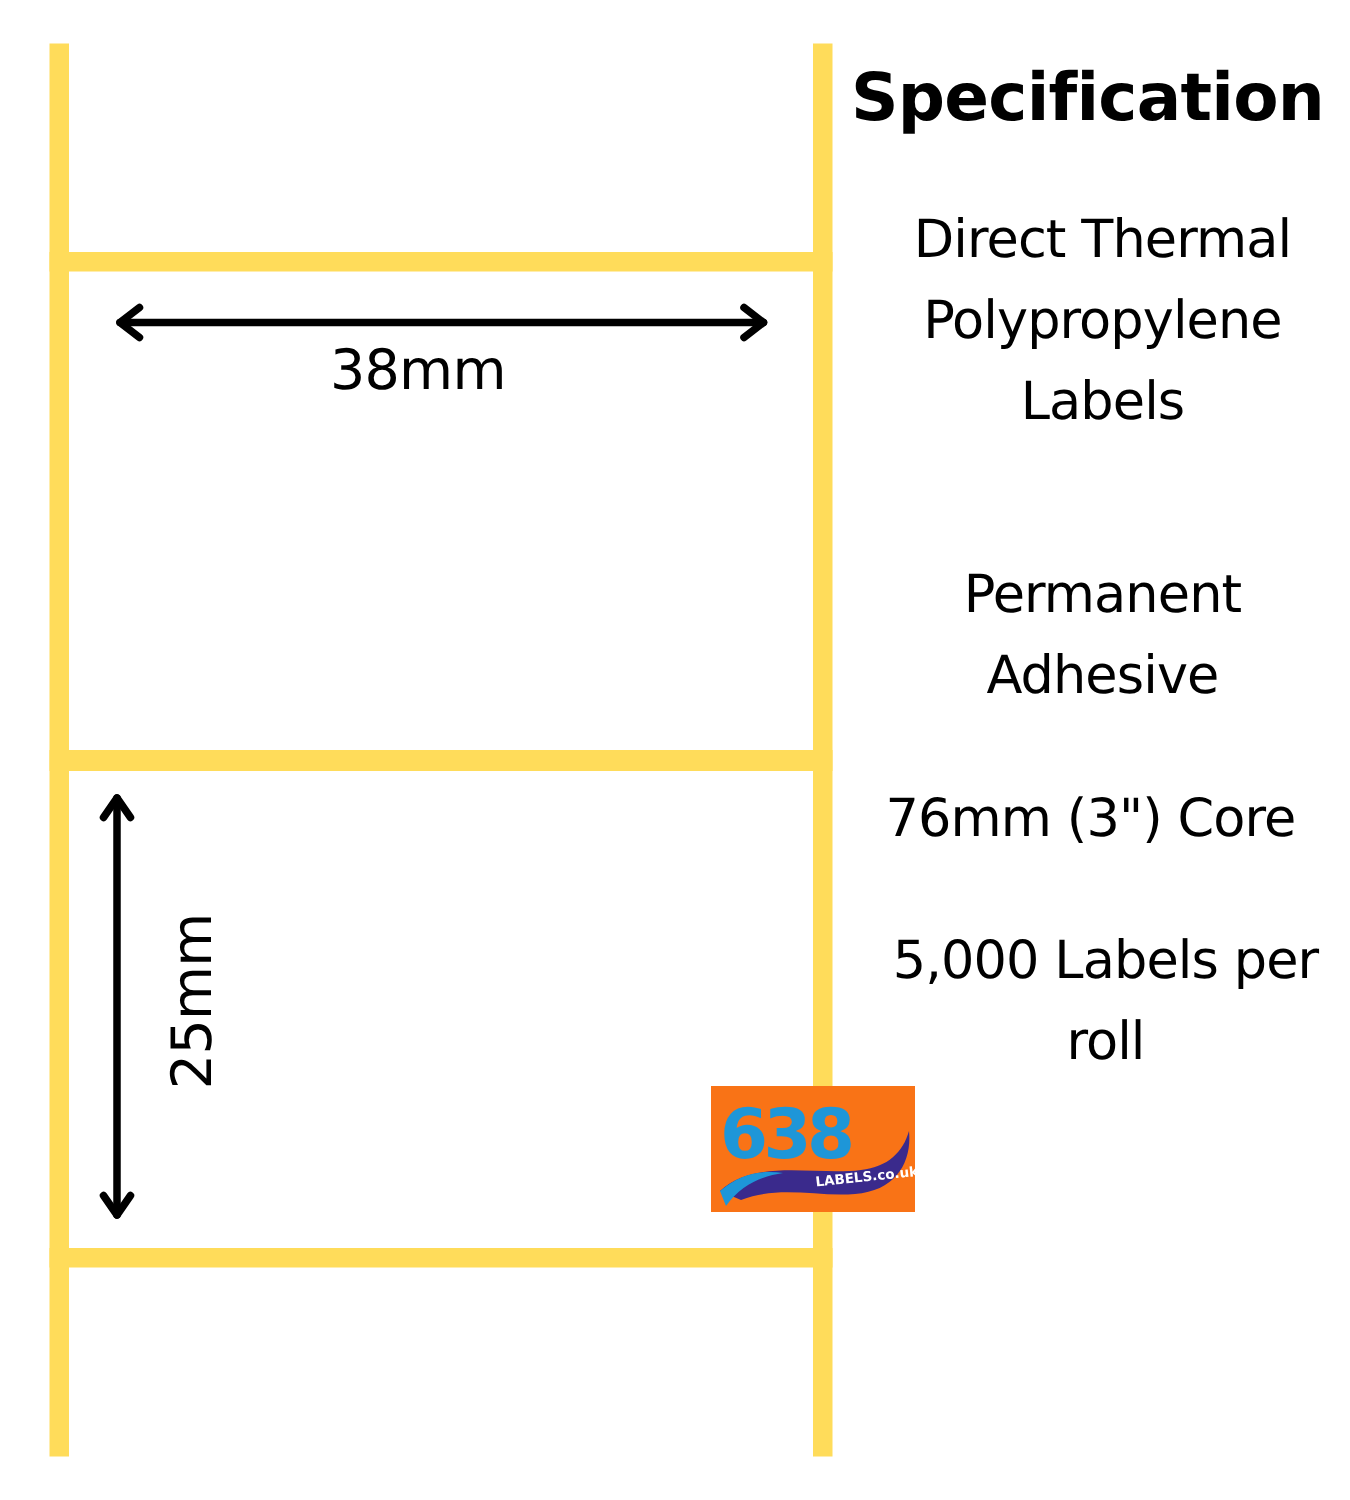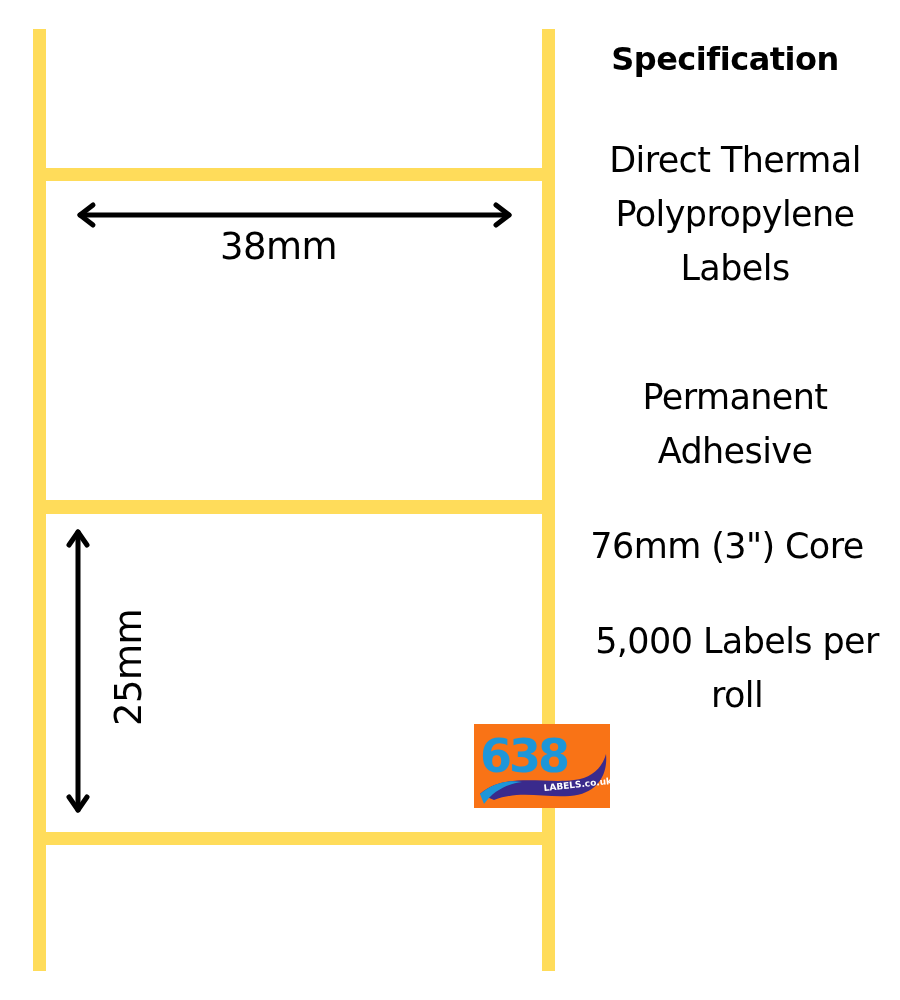--- a/index.html
+++ b/index.html
@@ -1,18 +1,18 @@
 <!DOCTYPE html>
 <html><head>
   <meta charset="utf-8">
   <style>
     html, body { margin: 0; padding: 0; }
     body { width: 900px; height: 1000px; background: #ffffff; position: relative; overflow: hidden; font-family: "DejaVu Sans", sans-serif; color: #000; }
     .bar { position: absolute; background: #FFDC5A; }
-    .title { position: absolute; left: 560px; top: 40px; width: 330px; text-align: center; font-family: "DejaVu Sans", sans-serif; font-weight: bold; font-size: 32px; letter-spacing: -0.5px; }
+    .title { position: absolute; left: 560px; top: 40px; width: 330px; text-align: center; font-family: "DejaVu Sans", sans-serif; font-weight: bold; font-size: 44px; letter-spacing: -0.5px; }
     .spec { position: absolute; left: 560px; width: 350px; text-align: center; font-size: 35px; line-height: 54px; letter-spacing: -0.6px; }
     .dim-h-label { position: absolute; left: 220px; top: 225px; width: 175px; text-align: left; font-size: 37px; letter-spacing: -0.5px; }
     .dim-v-label { position: absolute; left: 28px; top: 646px; width: 200px; text-align: center; font-size: 37px; transform: rotate(-90deg); letter-spacing: -0.5px; }
     svg { position: absolute; left: 0; top: 0; }
     .logo { position: absolute; left: 474px; top: 724px; width: 136px; height: 84px; background: #f97316; }
   </style>
 </head>
 <body>
 
 <div class="bar" style="left:33px; top:29px; width:13px; height:942px;"></div>

